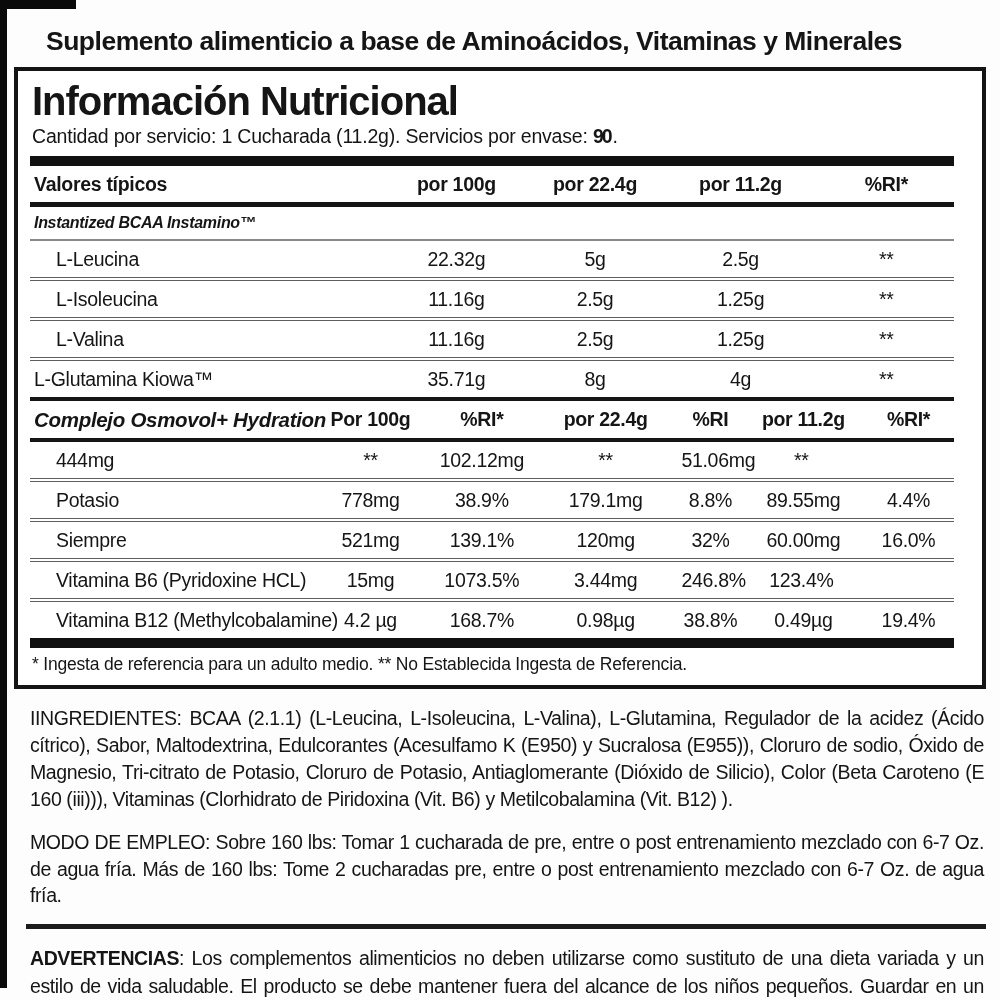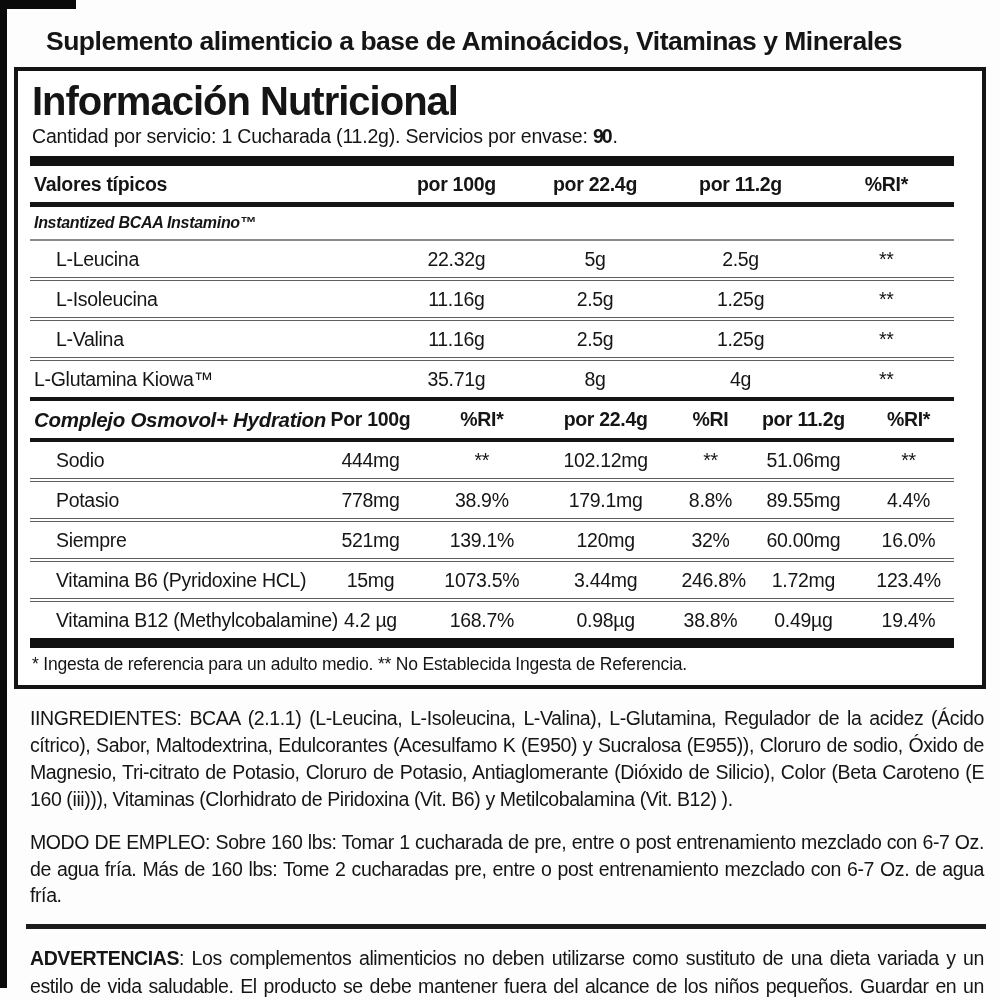--- a/index.html
+++ b/index.html
@@ -164,21 +164,20 @@
       <div>Complejo Osmovol+ Hydration</div>
       <div>Por 100g</div>
       <div>%RI*</div>
       <div>por 22.4g</div>
       <div>%RI</div>
       <div>por 11.2g</div>
       <div>%RI*</div>
     </div>
 
     <div class="g2 row indent">
-      <div>Sodio</div>
       <div>444mg</div>
       <div>**</div>
       <div>102.12mg</div>
       <div>**</div>
       <div>51.06mg</div>
       <div>**</div>
     </div>
 
     <div class="g2 row indent sep">
       <div>Potasio</div>
@@ -199,21 +198,20 @@
       <div>60.00mg</div>
       <div>16.0%</div>
     </div>
 
     <div class="g2 row indent sep">
       <div>Vitamina B6 (Pyridoxine HCL)</div>
       <div>15mg</div>
       <div>1073.5%</div>
       <div>3.44mg</div>
       <div>246.8%</div>
-      <div>1.72mg</div>
       <div>123.4%</div>
     </div>
 
     <div class="g2 row indent sep">
       <div>Vitamina B12 (Methylcobalamine)</div>
       <div>4.2 µg</div>
       <div>168.7%</div>
       <div>0.98µg</div>
       <div>38.8%</div>
       <div>0.49µg</div>

